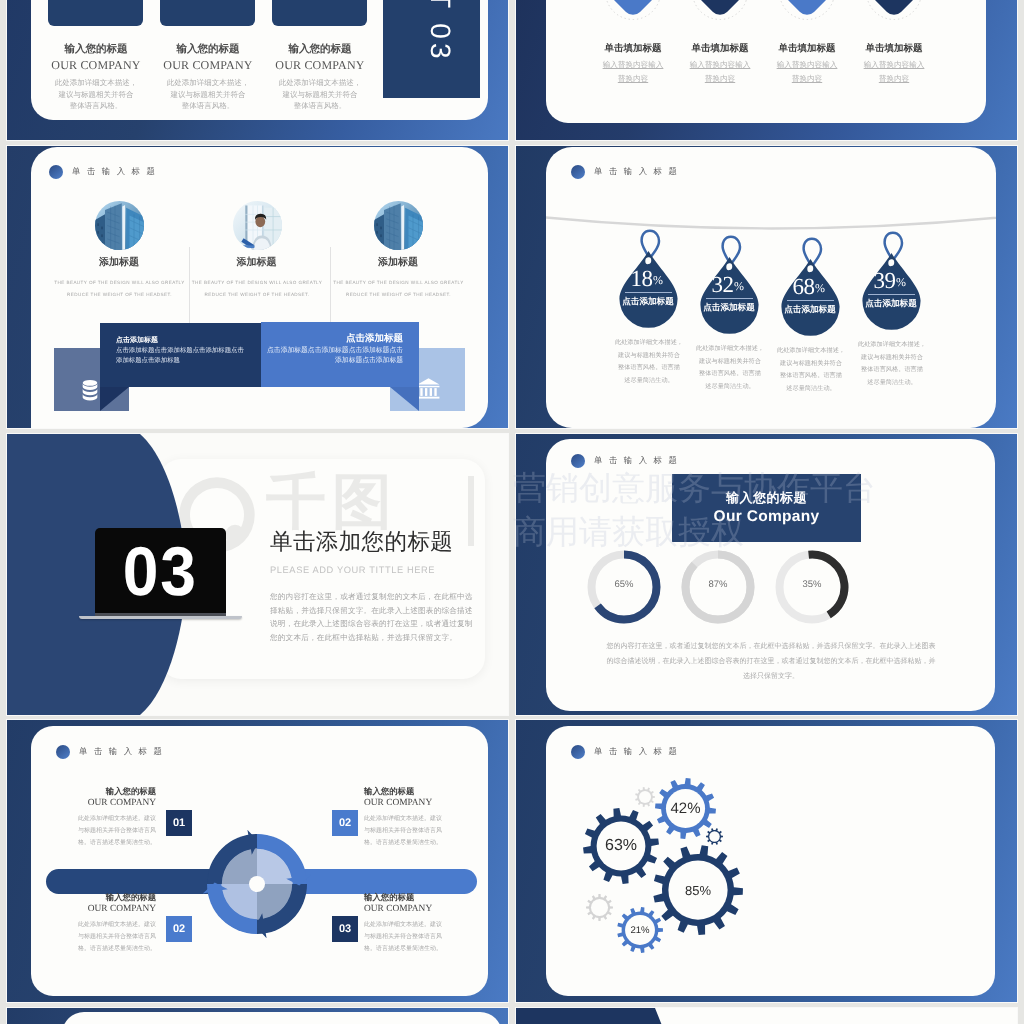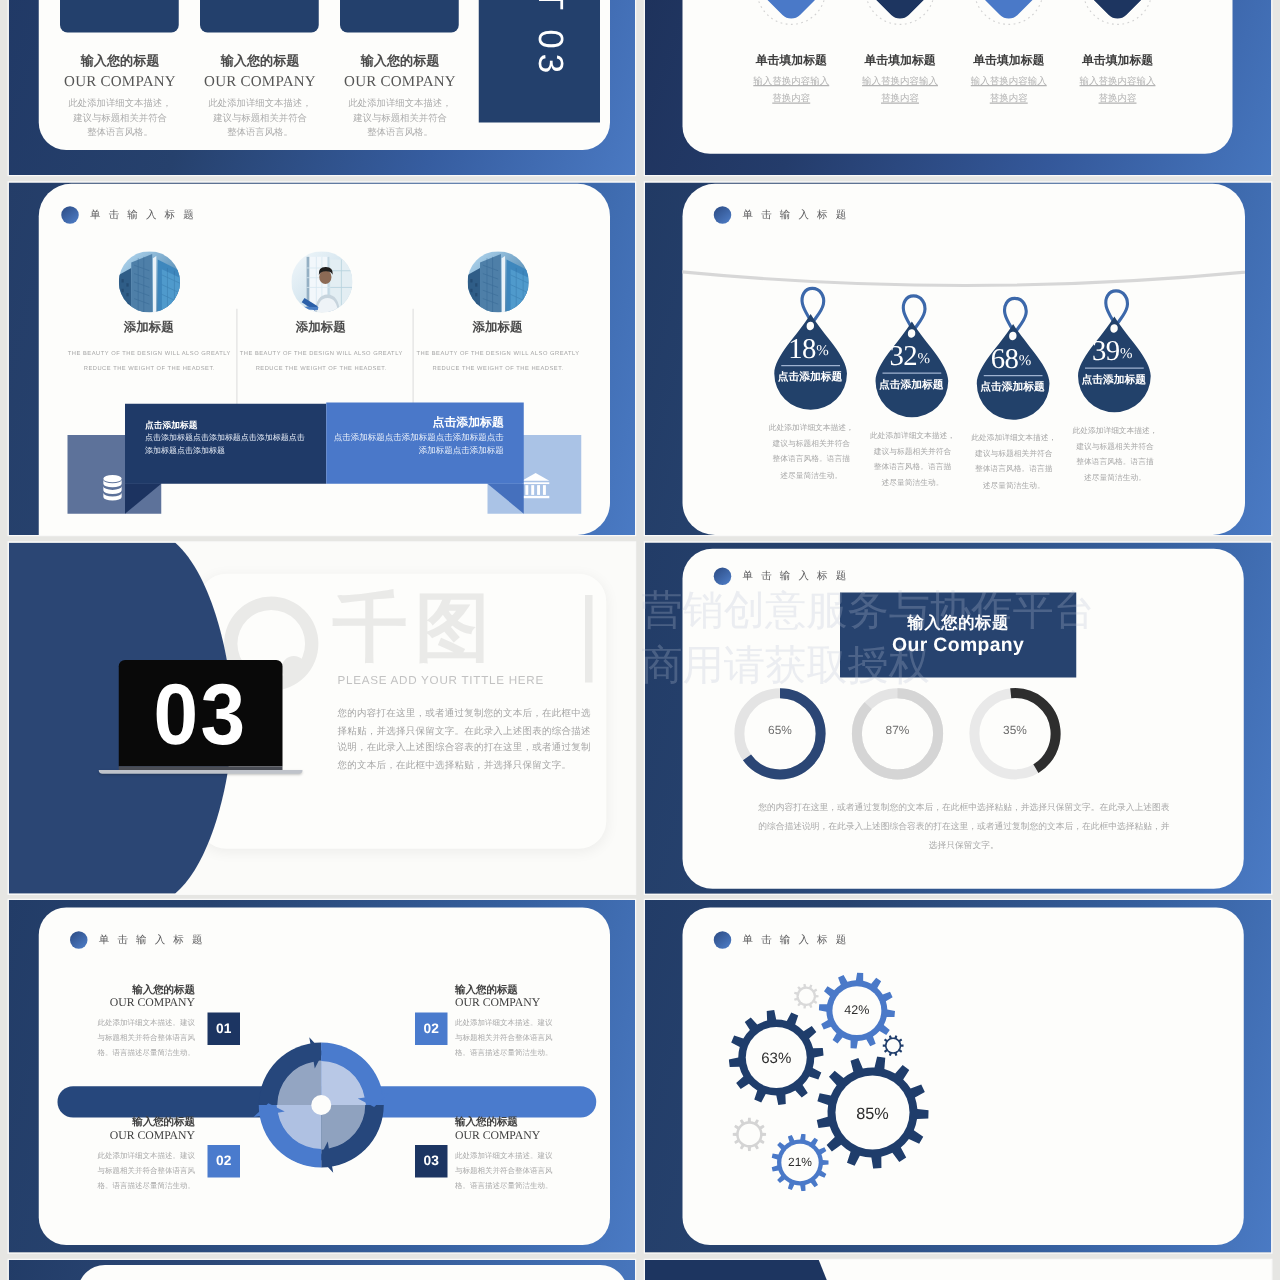--- a/index.html
+++ b/index.html
@@ -572,20 +572,21 @@
 
   </div>
   <div class="s5laptop">
     <div class="s5screen">
       <span>03</span>
     </div>
     <div class="s5base"></div>
     <div class="s5foot"></div>
   </div>
   <div class="s5txt">
+    <div class="s5title">单击添加您的标题</div>
     <div class="s5sub">PLEASE ADD YOUR TITTLE HERE</div>
     <div class="s5body">
       <div>您的内容打在这里，或者通过复制您的文本后，在此框中选</div>
           <div>择粘贴，并选择只保留文字。在此录入上述图表的综合描述</div>
       <div>说明，在此录入上述图综合容表的打在这里，或者通过复制</div>
           <div>您的文本后，在此框中选择粘贴，并选择只保留文字。</div>
     </div>
   </div>
 </div>
 
@@ -721,28 +722,28 @@
     <svg class="s8g" style="left:40px;top:168px;width:27px;height:27px" viewBox="0 0 120 120">
       <path d="M106.66 54.35L119.81 55.24L119.81 64.76L106.66 65.65A47 47 0 0 1 103.23 78.44L103.23 78.44L114.18 85.78L109.42 94.03L97.59 88.22A47 47 0 0 1 88.22 97.59L88.22 97.59L94.03 109.42L85.78 114.18L78.44 103.23A47 47 0 0 1 65.65 106.66L65.65 106.66L64.76 119.81L55.24 119.81L54.35 106.66A47 47 0 0 1 41.56 103.23L41.56 103.23L34.22 114.18L25.97 109.42L31.78 97.59A47 47 0 0 1 22.41 88.22L22.41 88.22L10.58 94.03L5.82 85.78L16.77 78.44A47 47 0 0 1 13.34 65.65L13.34 65.65L0.19 64.76L0.19 55.24L13.34 54.35A47 47 0 0 1 16.77 41.56L16.77 41.56L5.82 34.22L10.58 25.97L22.41 31.78A47 47 0 0 1 31.78 22.41L31.78 22.41L25.97 10.58L34.22 5.82L41.56 16.77A47 47 0 0 1 54.35 13.34L54.35 13.34L55.24 0.19L64.76 0.19L65.65 13.34A47 47 0 0 1 78.44 16.77L78.44 16.77L85.78 5.82L94.03 10.58L88.22 22.41A47 47 0 0 1 97.59 31.78L97.59 31.78L109.42 25.97L114.18 34.22L103.23 41.56A47 47 0 0 1 106.66 54.35Z" fill="#d4d4d4"></path>
           <circle cx="60" cy="60" r="38" fill="#fdfdfb"></circle>
     </svg>
 
     <div class="s8gear" style="left:37px;top:82px;width:76px;height:76px">
       <svg viewBox="0 0 120 120">
             <path d="M106.59 48.47L118.78 47.98L119.95 57.44L108.00 59.92A48 48 0 0 1 106.12 73.31L106.12 73.31L116.92 78.98L113.19 87.76L101.61 83.93A48 48 0 0 1 93.28 94.59L93.28 94.59L99.80 104.90L92.19 110.63L84.07 101.53A48 48 0 0 1 71.53 106.59L71.53 106.59L72.02 118.78L62.56 119.95L60.08 108.00A48 48 0 0 1 46.69 106.12L46.69 106.12L41.02 116.92L32.24 113.19L36.07 101.61A48 48 0 0 1 25.41 93.28L25.41 93.28L15.10 99.80L9.37 92.19L18.47 84.07A48 48 0 0 1 13.41 71.53L13.41 71.53L1.22 72.02L0.05 62.56L12.00 60.08A48 48 0 0 1 13.88 46.69L13.88 46.69L3.08 41.02L6.81 32.24L18.39 36.07A48 48 0 0 1 26.72 25.41L26.72 25.41L20.20 15.10L27.81 9.37L35.93 18.47A48 48 0 0 1 48.47 13.41L48.47 13.41L47.98 1.22L57.44 0.05L59.92 12.00A48 48 0 0 1 73.31 13.88L73.31 13.88L78.98 3.08L87.76 6.81L83.93 18.39A48 48 0 0 1 94.59 26.72L94.59 26.72L104.90 20.20L110.63 27.81L101.53 35.93A48 48 0 0 1 106.59 48.47Z" fill="#1f3d6b"></path>
             <circle cx="60" cy="60" r="38.5" fill="#fdfdfb"></circle>
           </svg>
-      <span class="s8lab" style="font-size:12px">63%</span>
+      <span class="s8lab" style="font-size:16px">63%</span>
     </div>
     <div class="s8gear" style="left:109px;top:52px;width:61px;height:61px">
       <svg viewBox="0 0 120 120">
             <path d="M107.97 58.41L120.00 60.47L119.17 69.96L106.97 69.90A48 48 0 0 1 102.34 82.61L102.34 82.61L111.73 90.40L106.26 98.21L95.73 92.06A48 48 0 0 1 85.37 100.75L85.37 100.75L89.59 112.19L80.96 116.22L74.91 105.62A48 48 0 0 1 61.59 107.97L61.59 107.97L59.53 120.00L50.04 119.17L50.10 106.97A48 48 0 0 1 37.39 102.34L37.39 102.34L29.60 111.73L21.79 106.26L27.94 95.73A48 48 0 0 1 19.25 85.37L19.25 85.37L7.81 89.59L3.78 80.96L14.38 74.91A48 48 0 0 1 12.03 61.59L12.03 61.59L0.00 59.53L0.83 50.04L13.03 50.10A48 48 0 0 1 17.66 37.39L17.66 37.39L8.27 29.60L13.74 21.79L24.27 27.94A48 48 0 0 1 34.63 19.25L34.63 19.25L30.41 7.81L39.04 3.78L45.09 14.38A48 48 0 0 1 58.41 12.03L58.41 12.03L60.47 0.00L69.96 0.83L69.90 13.03A48 48 0 0 1 82.61 17.66L82.61 17.66L90.40 8.27L98.21 13.74L92.06 24.27A48 48 0 0 1 100.75 34.63L100.75 34.63L112.19 30.41L116.22 39.04L105.62 45.09A48 48 0 0 1 107.97 58.41Z" fill="#4a79c8"></path>
             <circle cx="60" cy="60" r="38.5" fill="#fdfdfb"></circle>
           </svg>
-      <span class="s8lab" style="font-size:10px">42%</span>
+      <span class="s8lab" style="font-size:15px">42%</span>
     </div>
     <div class="s8gear" style="left:107px;top:119px;width:90px;height:90px">
       <svg viewBox="0 0 120 120">
             <path d="M107.86 56.34L119.96 57.69L119.65 66.48L107.49 66.99A48 48 0 0 1 104.08 79.00L104.08 79.00L114.16 85.82L109.80 93.46L98.80 88.26A48 48 0 0 1 90.20 97.31L90.20 97.31L95.96 108.03L88.55 112.77L81.23 103.05A48 48 0 0 1 69.40 107.07L69.40 107.07L69.52 119.24L60.75 120.00L58.79 107.98A48 48 0 0 1 46.45 106.05L46.45 106.05L40.90 116.88L32.79 113.47L36.63 101.93A48 48 0 0 1 26.60 94.47L26.60 94.47L16.65 101.48L11.05 94.70L19.82 86.26A48 48 0 0 1 14.41 75.00L14.41 75.00L2.34 76.59L0.53 67.98L12.22 64.58A48 48 0 0 1 12.66 52.10L12.66 52.10L1.23 47.89L3.64 39.43L15.56 41.85A48 48 0 0 1 21.75 31.00L21.75 31.00L13.59 21.97L19.65 15.59L29.09 23.28A48 48 0 0 1 39.61 16.55L39.61 16.55L36.58 4.76L44.91 1.93L49.69 13.12A48 48 0 0 1 62.14 12.05L62.14 12.05L64.94 0.20L73.63 1.57L72.66 13.70A48 48 0 0 1 84.18 18.53L84.18 18.53L92.16 9.35L99.22 14.59L92.73 24.89A48 48 0 0 1 100.68 34.52L100.68 34.52L112.02 30.09L115.83 38.02L105.30 44.12A48 48 0 0 1 107.86 56.34Z" fill="#1f3d6b"></path>
             <circle cx="60" cy="60" r="39.5" fill="#fdfdfb"></circle>
           </svg>
       <span class="s8lab" style="font-size:13px">85%</span>
     </div>
     <div class="s8gear" style="left:71px;top:181px;width:46px;height:46px">
       <svg viewBox="0 0 120 120">

